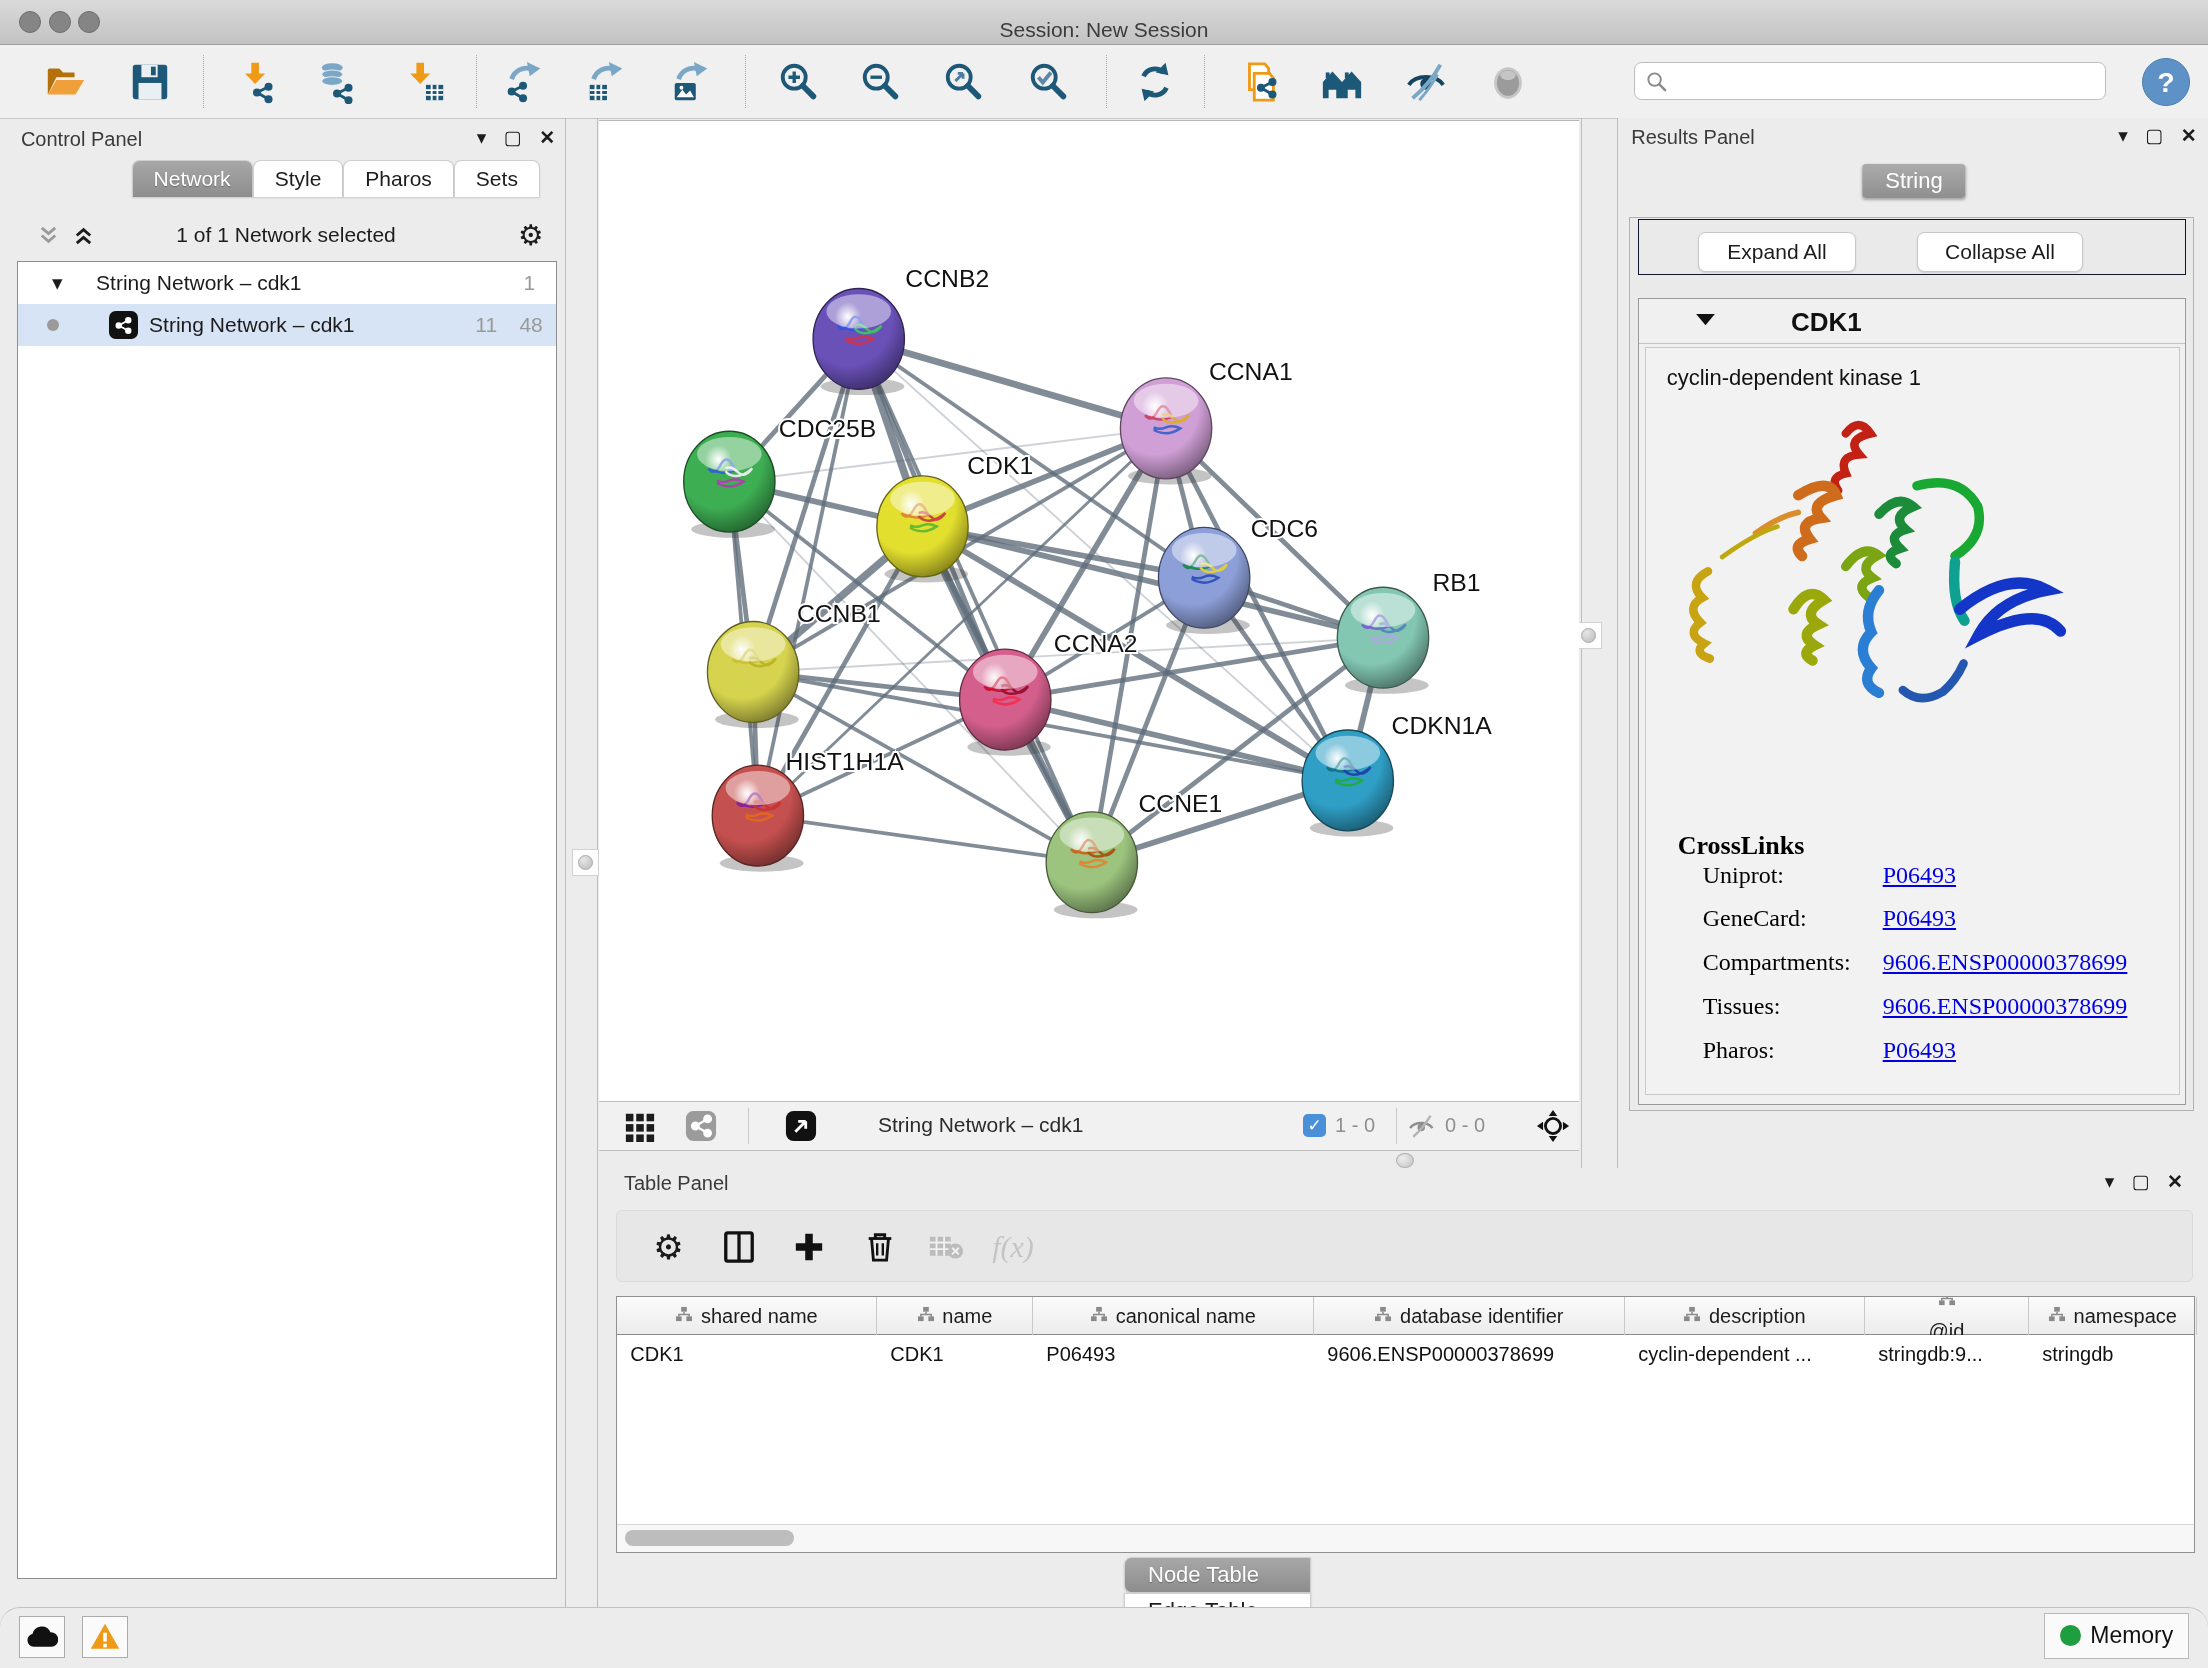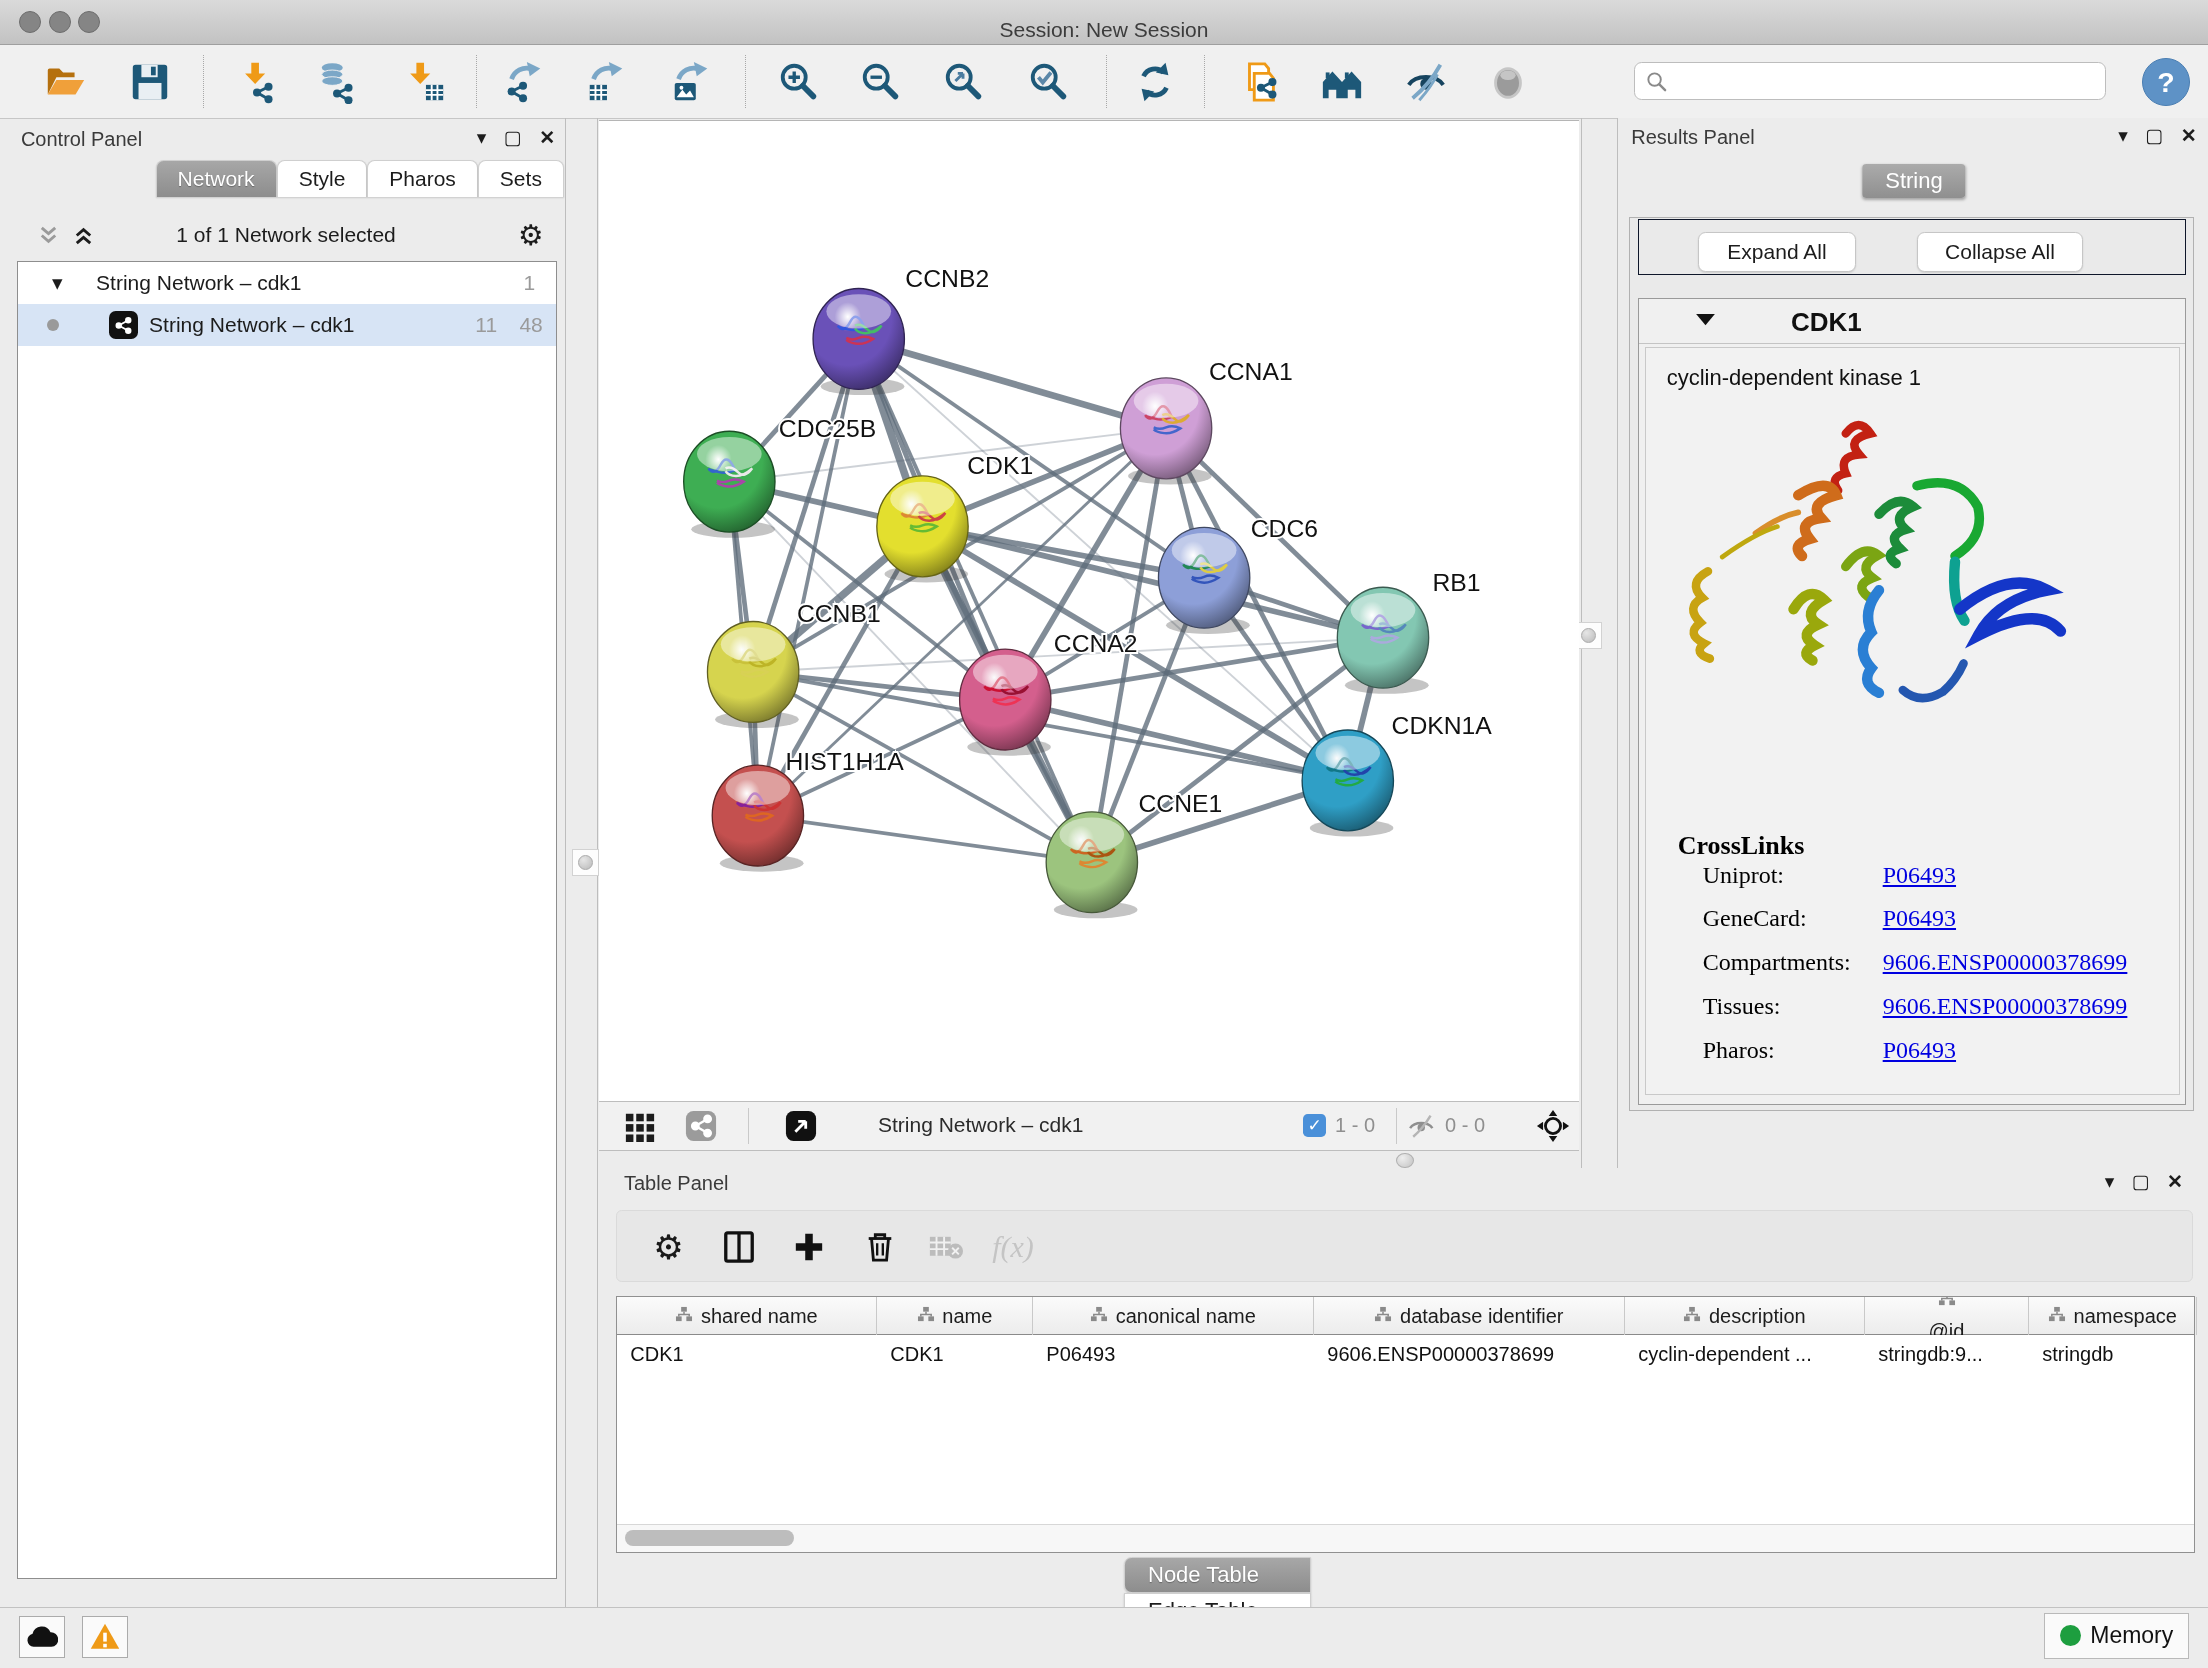--- a/index.html
+++ b/index.html
@@ -20,21 +20,21 @@
   .help-btn{position:absolute;left:2142px;top:13.3px;width:46px;height:46px;border-radius:50%;background:#5e92c6;color:#fff;font-size:28.5px;font-weight:bold;display:flex;align-items:center;justify-content:center;border:1.9px solid #4a7eb2;cursor:pointer;}
 
   
   .panel-title{font-size:20px;color:#3a3a3a;}
   .panel-ctrl{display:inline-block;color:#1c1c1c;font-size:19px;margin-left:13.3px;cursor:pointer;}
 
   
   .control-panel{position:absolute;left:7.6px;top:122px;width:557px;height:1478px;}
   .cp-header{position:absolute;left:13.3px;top:5.7px;}
   .cp-ctrls{position:absolute;right:9.5px;top:3.8px;}
-  .tabs-row{position:absolute;left:124px;top:38px;height:38px;display:flex;margin-left:24px;}
+  .tabs-row{position:absolute;left:124px;top:38px;height:38px;display:flex;}
   .tab{height:36px;line-height:36px;padding:0 21px;font-size:21px;background:#fff;border:1px solid #cfcfcf;border-bottom:none;border-radius:7.6px 7.6px 0 0;color:#1c1c1c;cursor:pointer;box-shadow:0 1px 1.9px rgba(0,0,0,.15);}
   .tab.active{background:linear-gradient(#a7a7a7,#8d8d8d);color:#fff;text-shadow:0 1px 1px rgba(0,0,0,.3);}
   .cp-toolrow{position:absolute;left:0;top:91px;width:100%;height:42px;background:#ececec;}
   .cp-summary{position:absolute;left:0;top:9.5px;width:100%;text-align:center;font-size:21px;color:#1c1c1c;}
   .net-list{position:absolute;left:9.5px;top:139px;width:538px;height:1316px;background:#fff;border:1.9px solid #8e8e8e;}
   .net-row{position:relative;height:42px;display:flex;align-items:center;font-size:21px;color:#1c1c1c;}
   .net-row .count{position:absolute;color:#9a9a9a;}
   .net-row.selected{background:#d7e4f5;}
   .share-badge{width:28.5px;height:28.5px;border-radius:6.7px;background:#111;display:inline-flex;align-items:center;justify-content:center;}
   .dot{width:12.4px;height:12.4px;border-radius:50%;background:#9a9a9a;display:inline-block;}
@@ -89,21 +89,21 @@
   .dt-cell{height:38px;line-height:38px;padding-left:13.3px;font-size:20px;color:#111;overflow:hidden;white-space:nowrap;box-sizing:border-box;flex:none;}
   .dt-scroll{position:absolute;left:0;bottom:0;width:100%;height:27px;background:#f7f7f7;border-top:1px solid #d7d7d7;}
   .dt-thumb{position:absolute;left:7.6px;top:4.8px;width:169px;height:16px;border-radius:8.6px;background:#bdbdbd;cursor:pointer;}
   .tp-tabs{position:absolute;left:525px;top:387px;display:flex;flex-direction:column;}
   .tp-tab{height:34px;line-height:34px;padding:0 23px;font-size:22px;background:#fff;border:1px solid #cfcfcf;color:#1c1c1c;cursor:pointer;box-shadow:0 1px 1.9px rgba(0,0,0,.18);}
   .tp-tab:first-child{border-radius:7.6px 0 0 7.6px;}
   .tp-tab:last-child{border-radius:0 7.6px 7.6px 0;}
   .tp-tab.active{background:linear-gradient(#a7a7a7,#8d8d8d);color:#fff;text-shadow:0 1px 1px rgba(0,0,0,.3);}
 
   
-  .statusbar{position:absolute;left:0;top:1607px;width:100%;height:61px;background:#ececec;border-top:1px solid #c2c2c2;}
+  .statusbar{position:absolute;left:0;top:1607px;width:100%;height:61px;background:#ececec;border-top:1px solid #c2c2c2;border-radius:20px;}
   .status-btn{position:absolute;top:7.6px;width:44px;height:40px;background:#fafafa;border:1px solid #ababab;display:flex;align-items:center;justify-content:center;cursor:pointer;}
   .memory-btn{position:absolute;right:19px;top:4.8px;width:143px;height:44px;background:#fafafa;border:1px solid #b9b9b9;display:flex;align-items:center;justify-content:center;gap:9.5px;font-size:23px;color:#111;cursor:pointer;}
   .memory-dot{width:21px;height:21px;border-radius:50%;background:#1d9e3f;}
 </style>
 </head>
 <body>
 
 <div class="app">
 
   <div class="titlebar">

